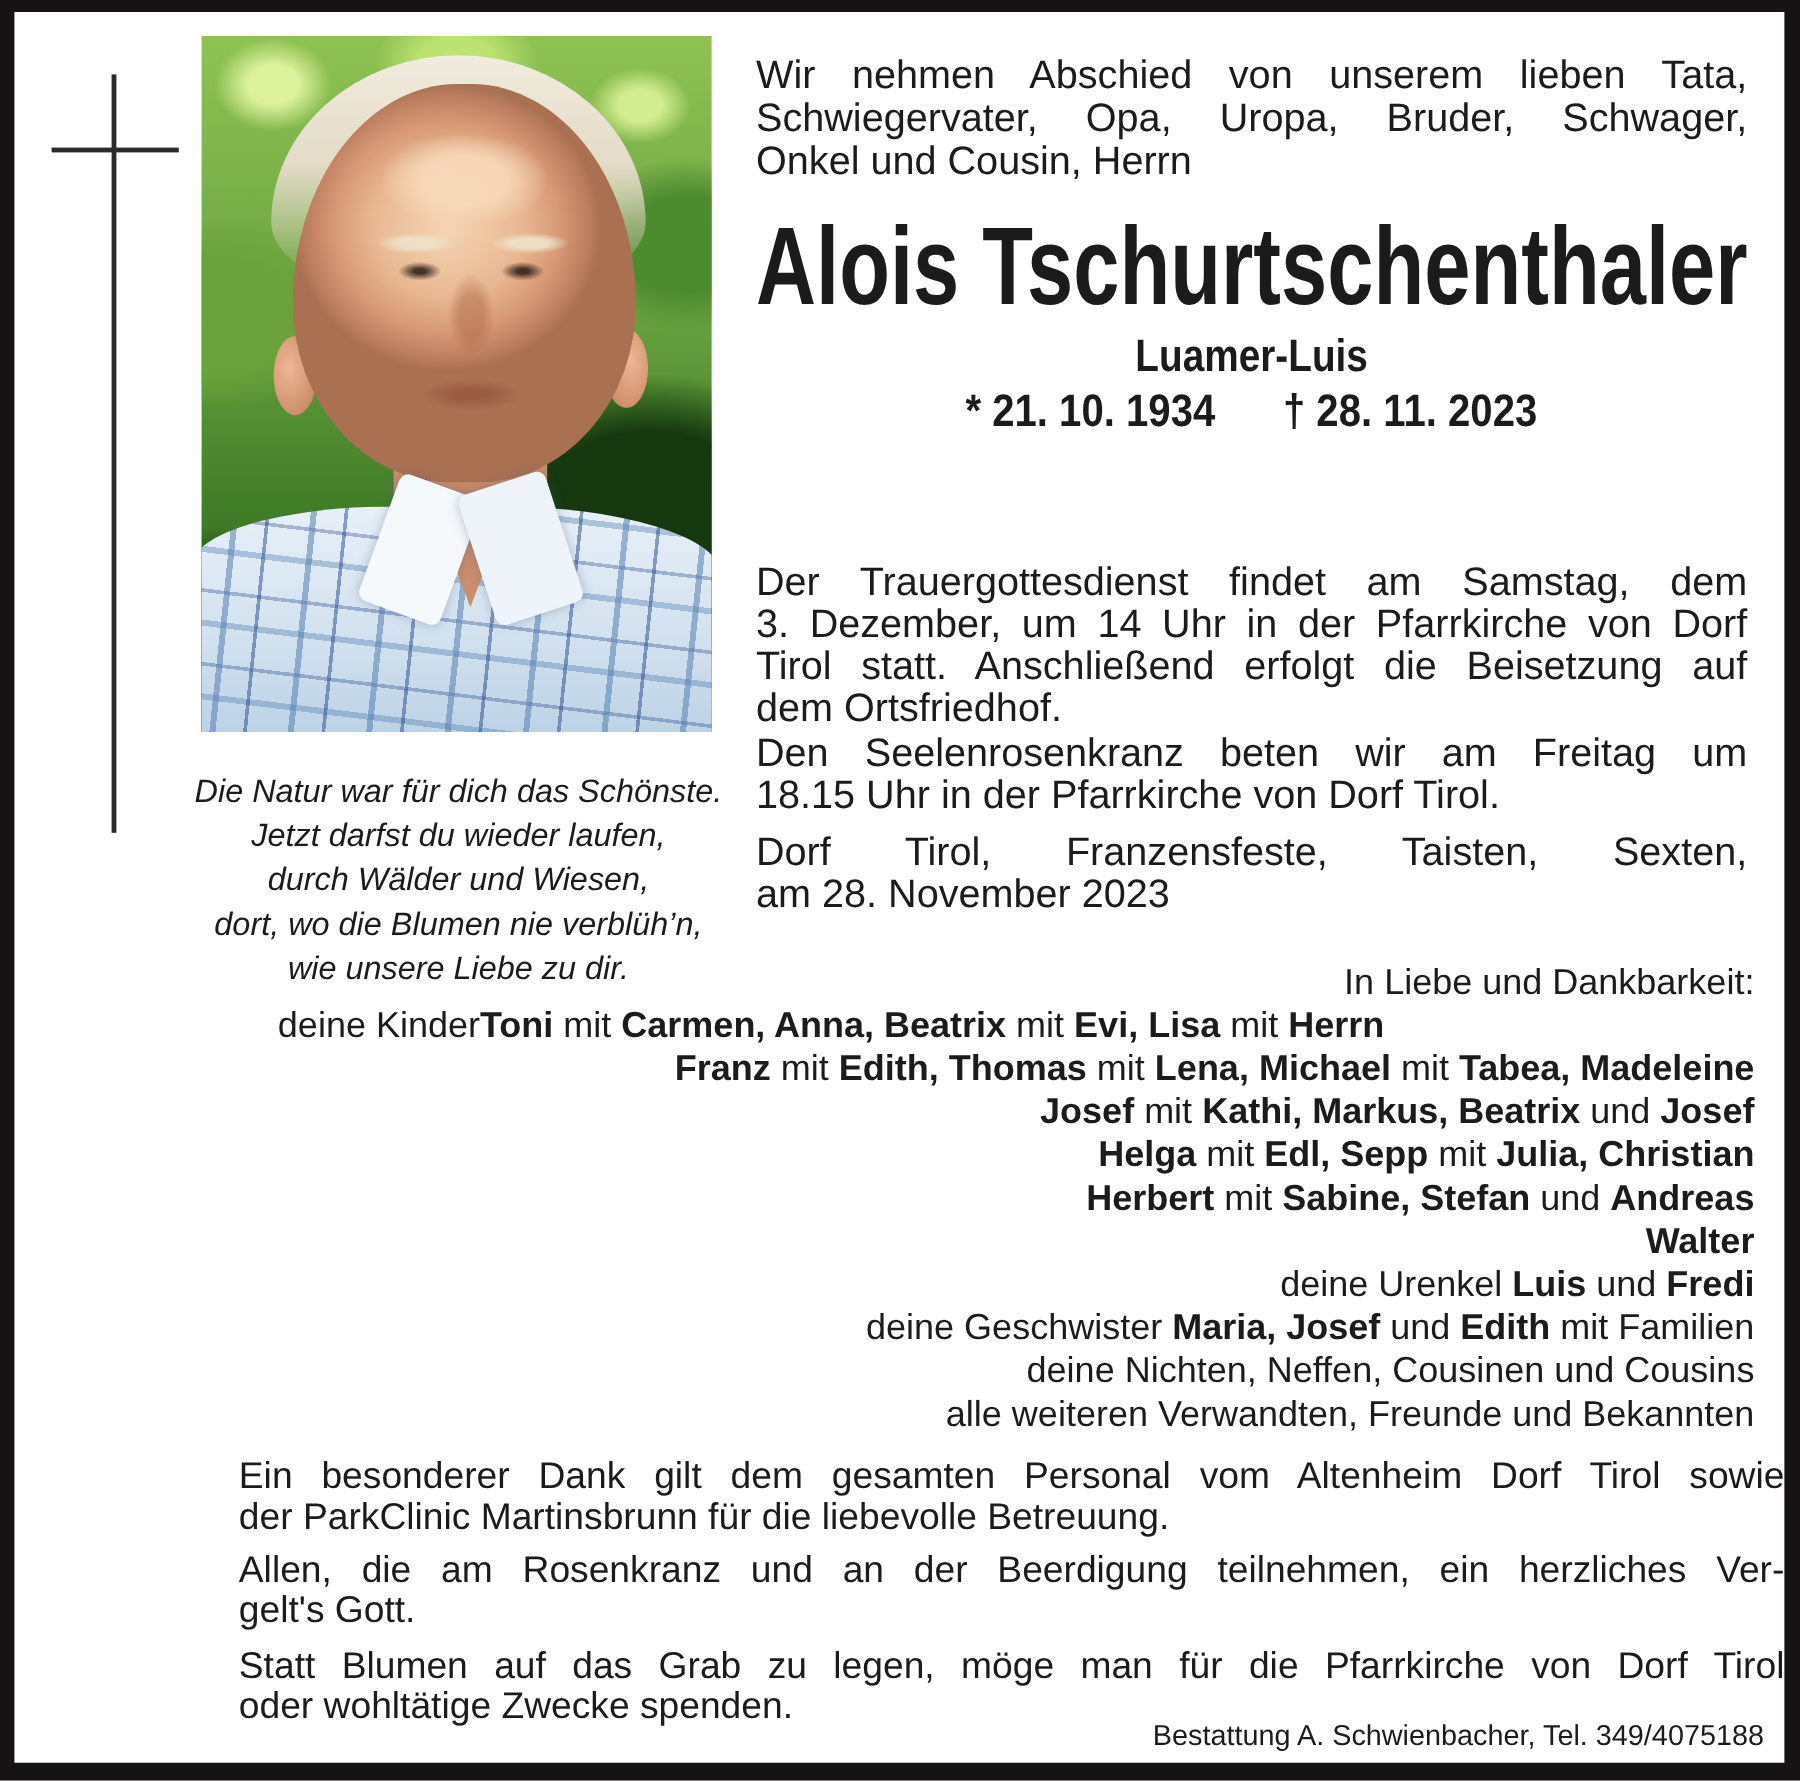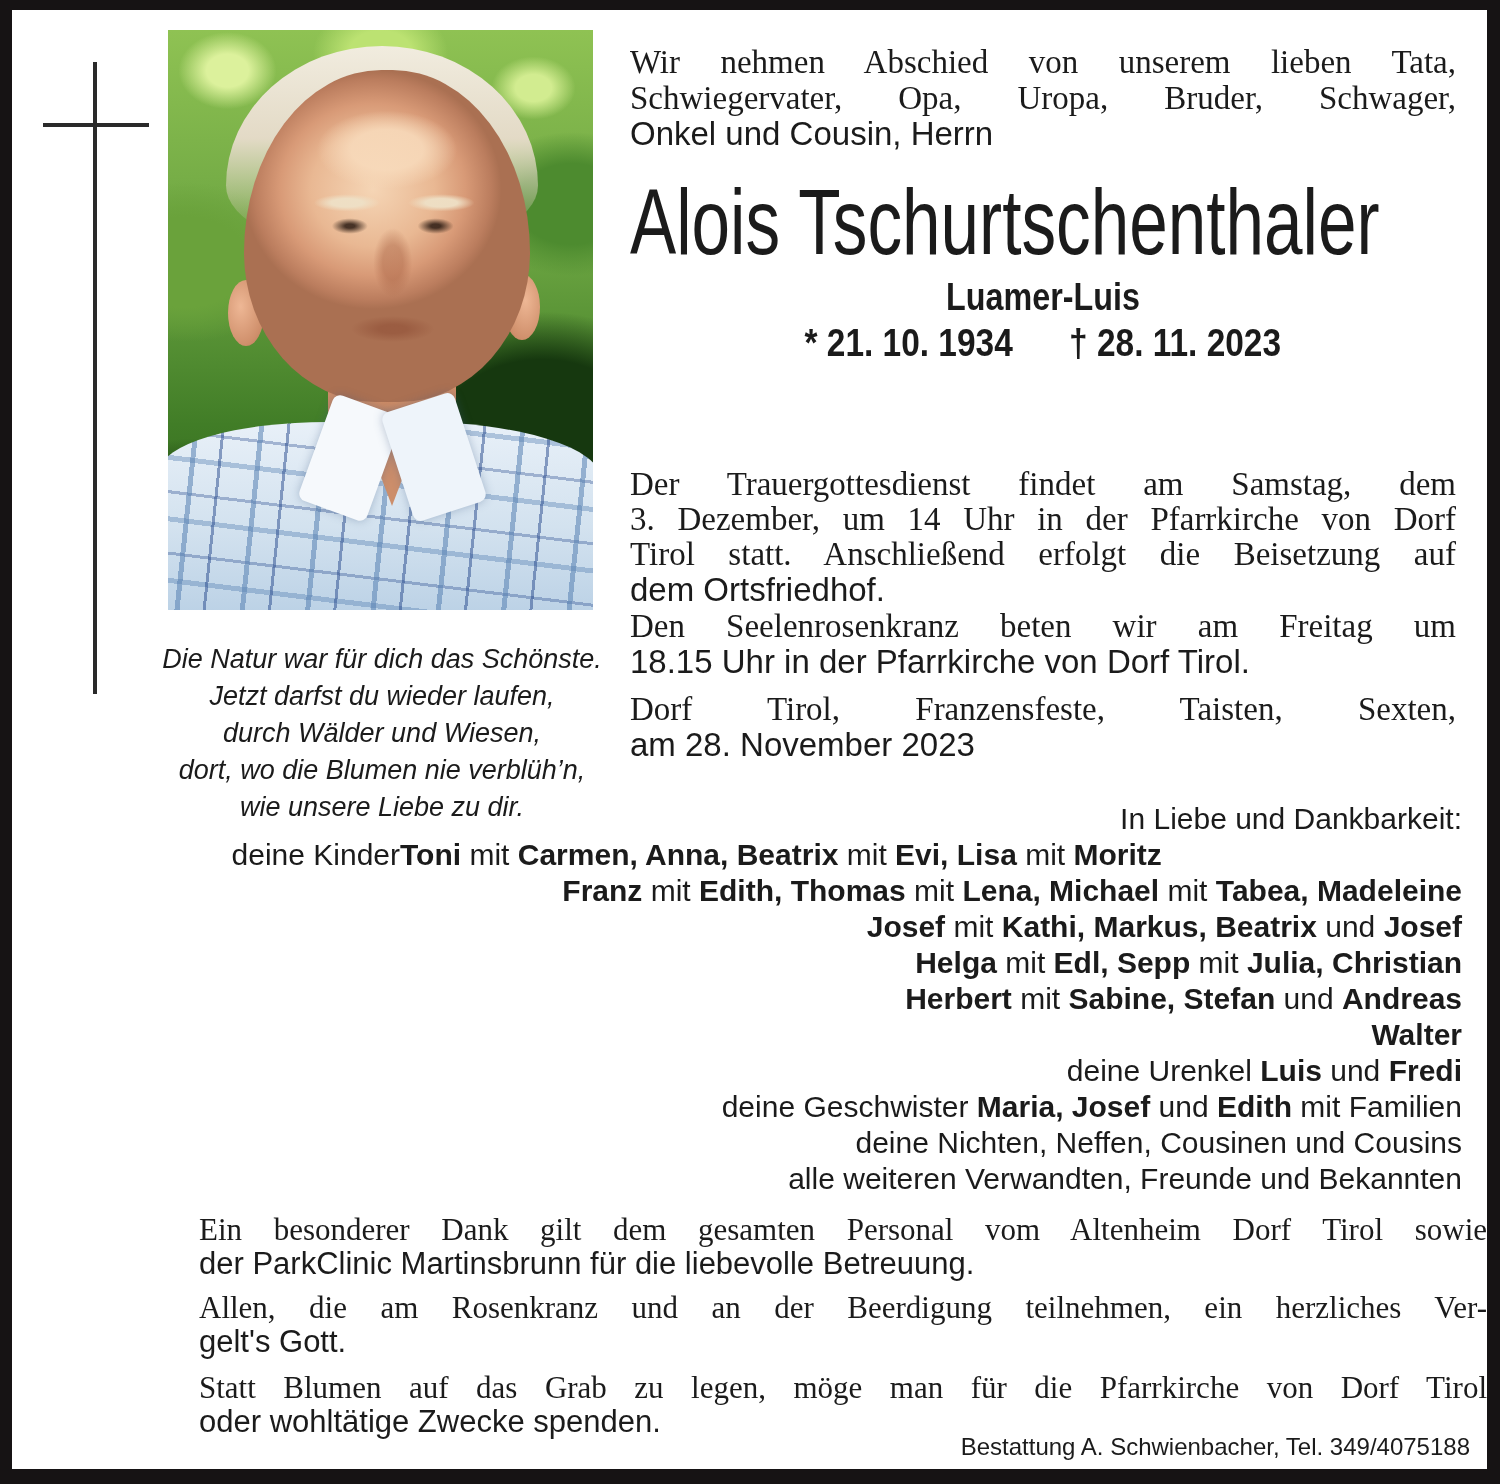--- a/index.html
+++ b/index.html
@@ -54,22 +54,22 @@
     transform:rotate(20deg);border-radius:8px;box-shadow:0 0 10px rgba(60,90,130,.35);}
   .collar-r{position:absolute;left:228px;top:370px;width:76px;height:114px;background:#eef4fa;
     transform:rotate(-18deg);border-radius:8px;box-shadow:0 0 10px rgba(60,90,130,.35);}
   .chest{position:absolute;left:192px;top:392px;width:64px;height:84px;background:#cc8e6b;
     clip-path:polygon(0 0,100% 0,50% 100%);}
 
   
   .col{left:630px;width:826px;}
   .intro{top:44px;font-size:33px;line-height:36px;}
   .ln{min-height:1em;}
-  .jl{text-align:justify;text-align-last:justify;font-family:Liberation Serif, serif;}
-  .name{top:176px;font-size:92px;line-height:92px;font-weight:normal;white-space:nowrap;}
+  .jl{text-align:justify;text-align-last:justify;}
+  .name{top:176px;font-size:92px;line-height:92px;font-weight:bold;white-space:nowrap;}
   .fitx{display:inline-block;transform-origin:0 50%;white-space:nowrap;}
   .nickname{top:276px;text-align:center;font-size:38px;font-weight:bold;}
   .nickname span{display:inline-block;transform:scaleX(0.85);}
   .dates{top:322px;text-align:center;font-size:38px;font-weight:bold;}
   .dates .drow{display:inline-block;transform:scaleX(0.88);}
   .dates .d{display:inline-block;}
   .dates .gap{display:inline-block;width:64px;}
   .para{font-size:33px;line-height:35px;}
   .p1{top:390px;} .p2{top:467px;} .p3{top:609px;} .p4{top:692px;}
 
@@ -151,21 +151,21 @@
       <div class="ln">Jetzt darfst du wieder laufen,</div>
       <div class="ln">durch Wälder und Wiesen,</div>
       <div class="ln">dort, wo die Blumen nie verblüh’n,</div>
       <div class="ln">wie unsere Liebe zu dir.</div>
     </div>
 
   <div class="abs fam">
     <div class="ln">In Liebe und Dankbarkeit:</div>
     <div class="frow">
       <span class="flabel">deine Kinder</span>
-      <span><span class="bb">Toni</span><span> mit </span><span class="bb">Carmen, Anna, Beatrix</span><span> mit </span><span class="bb">Evi, Lisa</span><span> mit </span><span class="bb">Moritz</span></span>
+      <span><span class="bb">Toni</span><span> mit </span><span class="bb">Carmen, Anna, Beatrix</span><span> mit </span><span class="bb">Evi, Lisa</span><span> mit </span><span class="bb">Herrn</span></span>
     </div>
     <div class="find"><span class="bb">Franz</span><span> mit </span><span class="bb">Edith, Thomas</span><span> mit </span><span class="bb">Lena, Michael</span><span> mit </span><span class="bb">Tabea, Madeleine</span></div>
     <div class="find"><span class="bb">Josef</span><span> mit </span><span class="bb">Kathi, Markus, Beatrix</span><span> und </span><span class="bb">Josef</span></div>
     <div class="find"><span class="bb">Helga</span><span> mit </span><span class="bb">Edl, Sepp</span><span> mit </span><span class="bb">Julia, Christian</span></div>
     <div class="find"><span class="bb">Herbert</span><span> mit </span><span class="bb">Sabine, Stefan</span><span> und </span><span class="bb">Andreas</span></div>
     <div class="find"><span class="bb">Walter</span></div>
     <div><span>deine Urenkel </span><span class="bb">Luis</span><span> und </span><span class="bb">Fredi</span></div>
     <div><span>deine Geschwister </span><span class="bb">Maria, Josef</span><span> und </span><span class="bb">Edith</span><span> mit Familien</span></div>
     <div><span>deine Nichten, Neffen, Cousinen und Cousins</span></div>
     <div><span>alle weiteren Verwandten, Freunde und Bekannten</span></div>

